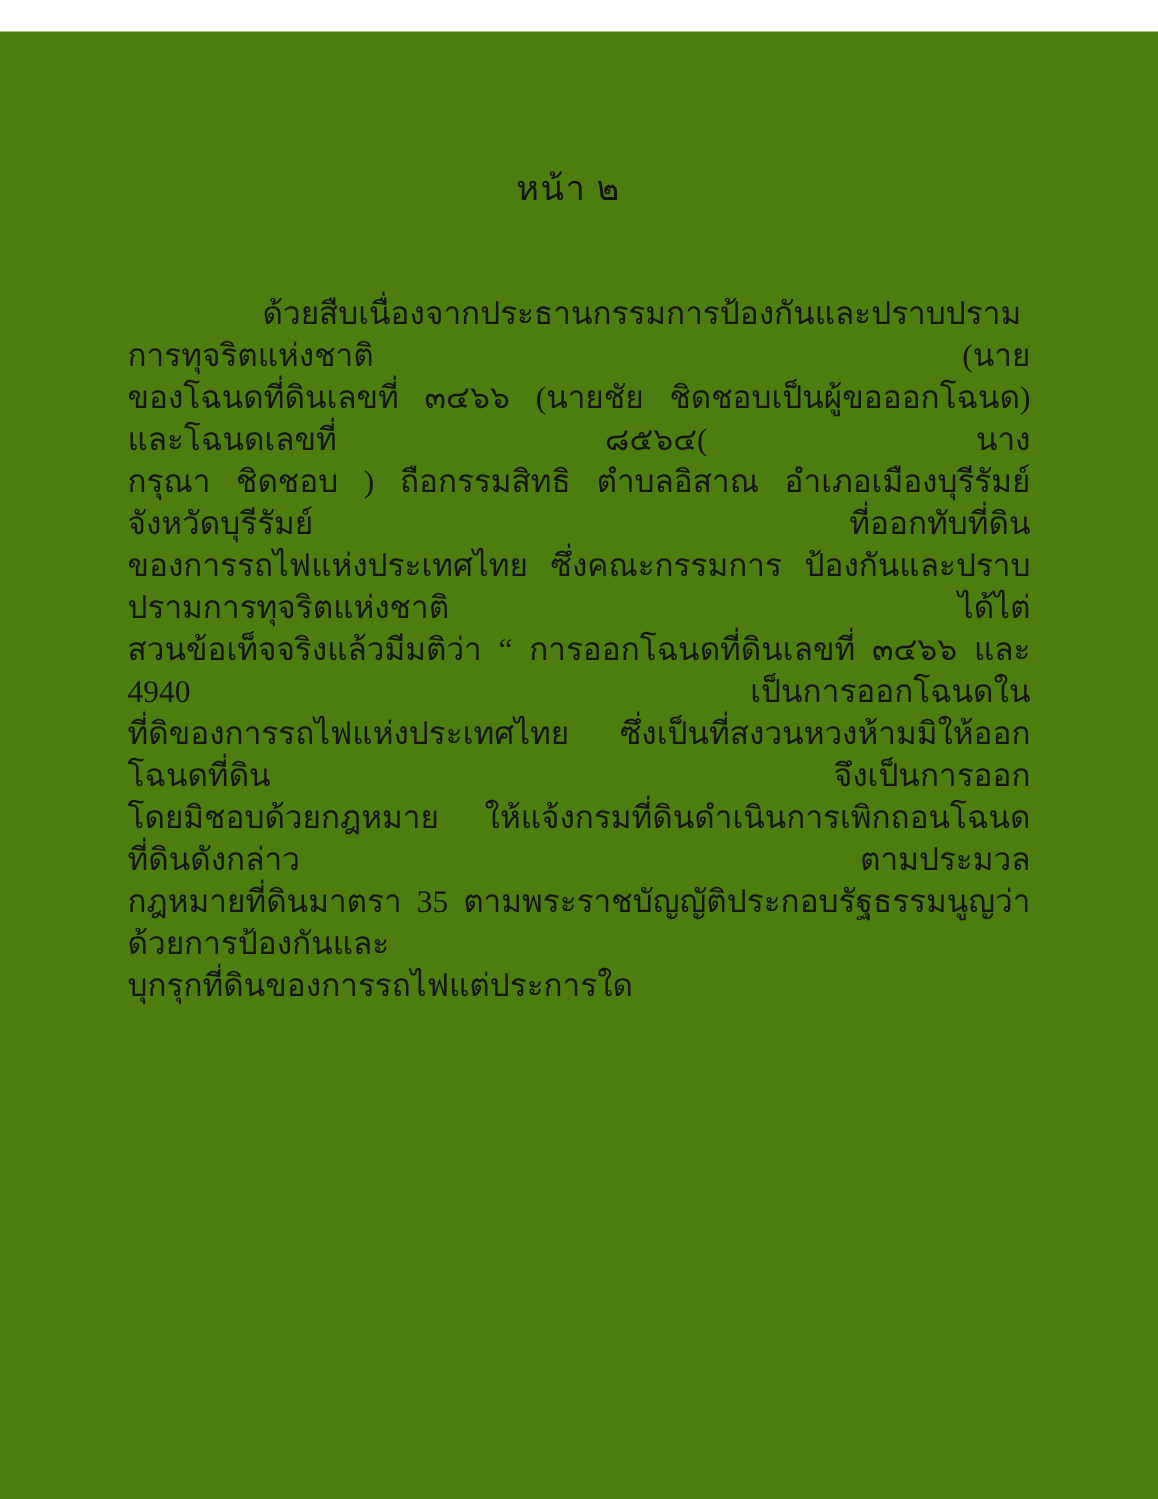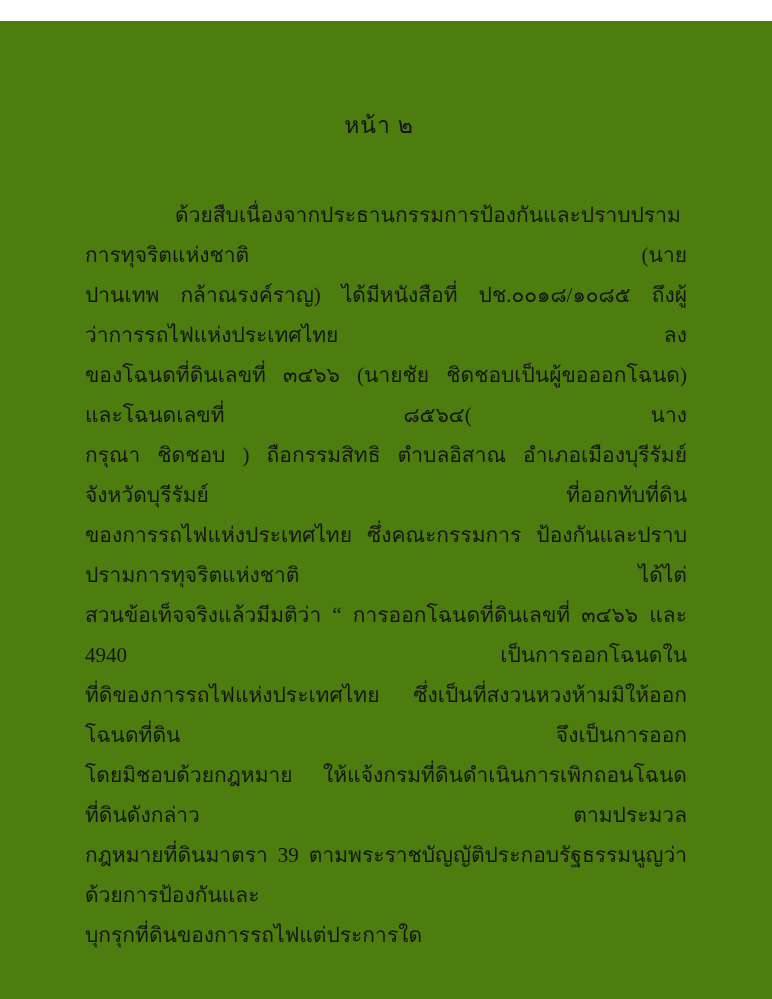--- a/index.html
+++ b/index.html
@@ -25,40 +25,39 @@
   }
   .document-body {
     position: absolute;
     top: 174px;
     left: 85px;
     width: 602px;
   }
   .paragraph { margin: 0; }
   .line {
     font-size: 21px;
-    line-height: 40px;
+    line-height: 28px;
     text-align: justify;
     white-space: normal;
     word-spacing: 1px;
   }
   .line.j { text-align-last: justify; }
   .line.indent { text-indent: 90px; }
 </style>
 </head>
 <body>
 
 <div class="page">
   <div class="page-header">หน้า ๒</div>
   <div class="document-body">
       <div class="paragraph">
         <div class="line j indent">ด้วยสืบเนื่องจากประธานกรรมการป้องกันและปราบปรามการทุจริตแห่งชาติ (นาย</div>
-        <div class="line j">ปานเทพ กล้าณรงค์ราญ) ได้มีหนังสือที่ ปช.๐๐๑๘/๑๐๘๕ ถึงผู้ว่าการรถไฟแห่งประเทศไทย ลง</div>
         <div class="line j">ของโฉนดที่ดินเลขที่ ๓๔๖๖ (นายชัย ชิดชอบเป็นผู้ขอออกโฉนด) และโฉนดเลขที่ ๘๕๖๔( นาง</div>
         <div class="line j">กรุณา ชิดชอบ ) ถือกรรมสิทธิ ตำบลอิสาณ อำเภอเมืองบุรีรัมย์ จังหวัดบุรีรัมย์ ที่ออกทับที่ดิน</div>
         <div class="line j">ของการรถไฟแห่งประเทศไทย ซึ่งคณะกรรมการ ป้องกันและปราบปรามการทุจริตแห่งชาติ ได้ไต่</div>
         <div class="line j">สวนข้อเท็จจริงแล้วมีมติว่า “ การออกโฉนดที่ดินเลขที่ ๓๔๖๖ และ 4940 เป็นการออกโฉนดใน</div>
         <div class="line j">ที่ดิของการรถไฟแห่งประเทศไทย ซึ่งเป็นที่สงวนหวงห้ามมิให้ออกโฉนดที่ดิน จึงเป็นการออก</div>
         <div class="line j">โดยมิชอบด้วยกฎหมาย ให้แจ้งกรมที่ดินดำเนินการเพิกถอนโฉนดที่ดินดังกล่าว ตามประมวล</div>
-        <div class="line j">กฎหมายที่ดินมาตรา 39 ตามพระราชบัญญัติประกอบรัฐธรรมนูญว่าด้วยการป้องกันและ</div>
+        <div class="line j">กฎหมายที่ดินมาตรา 35 ตามพระราชบัญญัติประกอบรัฐธรรมนูญว่าด้วยการป้องกันและ</div>
         <div class="line">บุกรุกที่ดินของการรถไฟแต่ประการใด</div>
       </div>
     </div>
 </div>
 
 </body></html>

